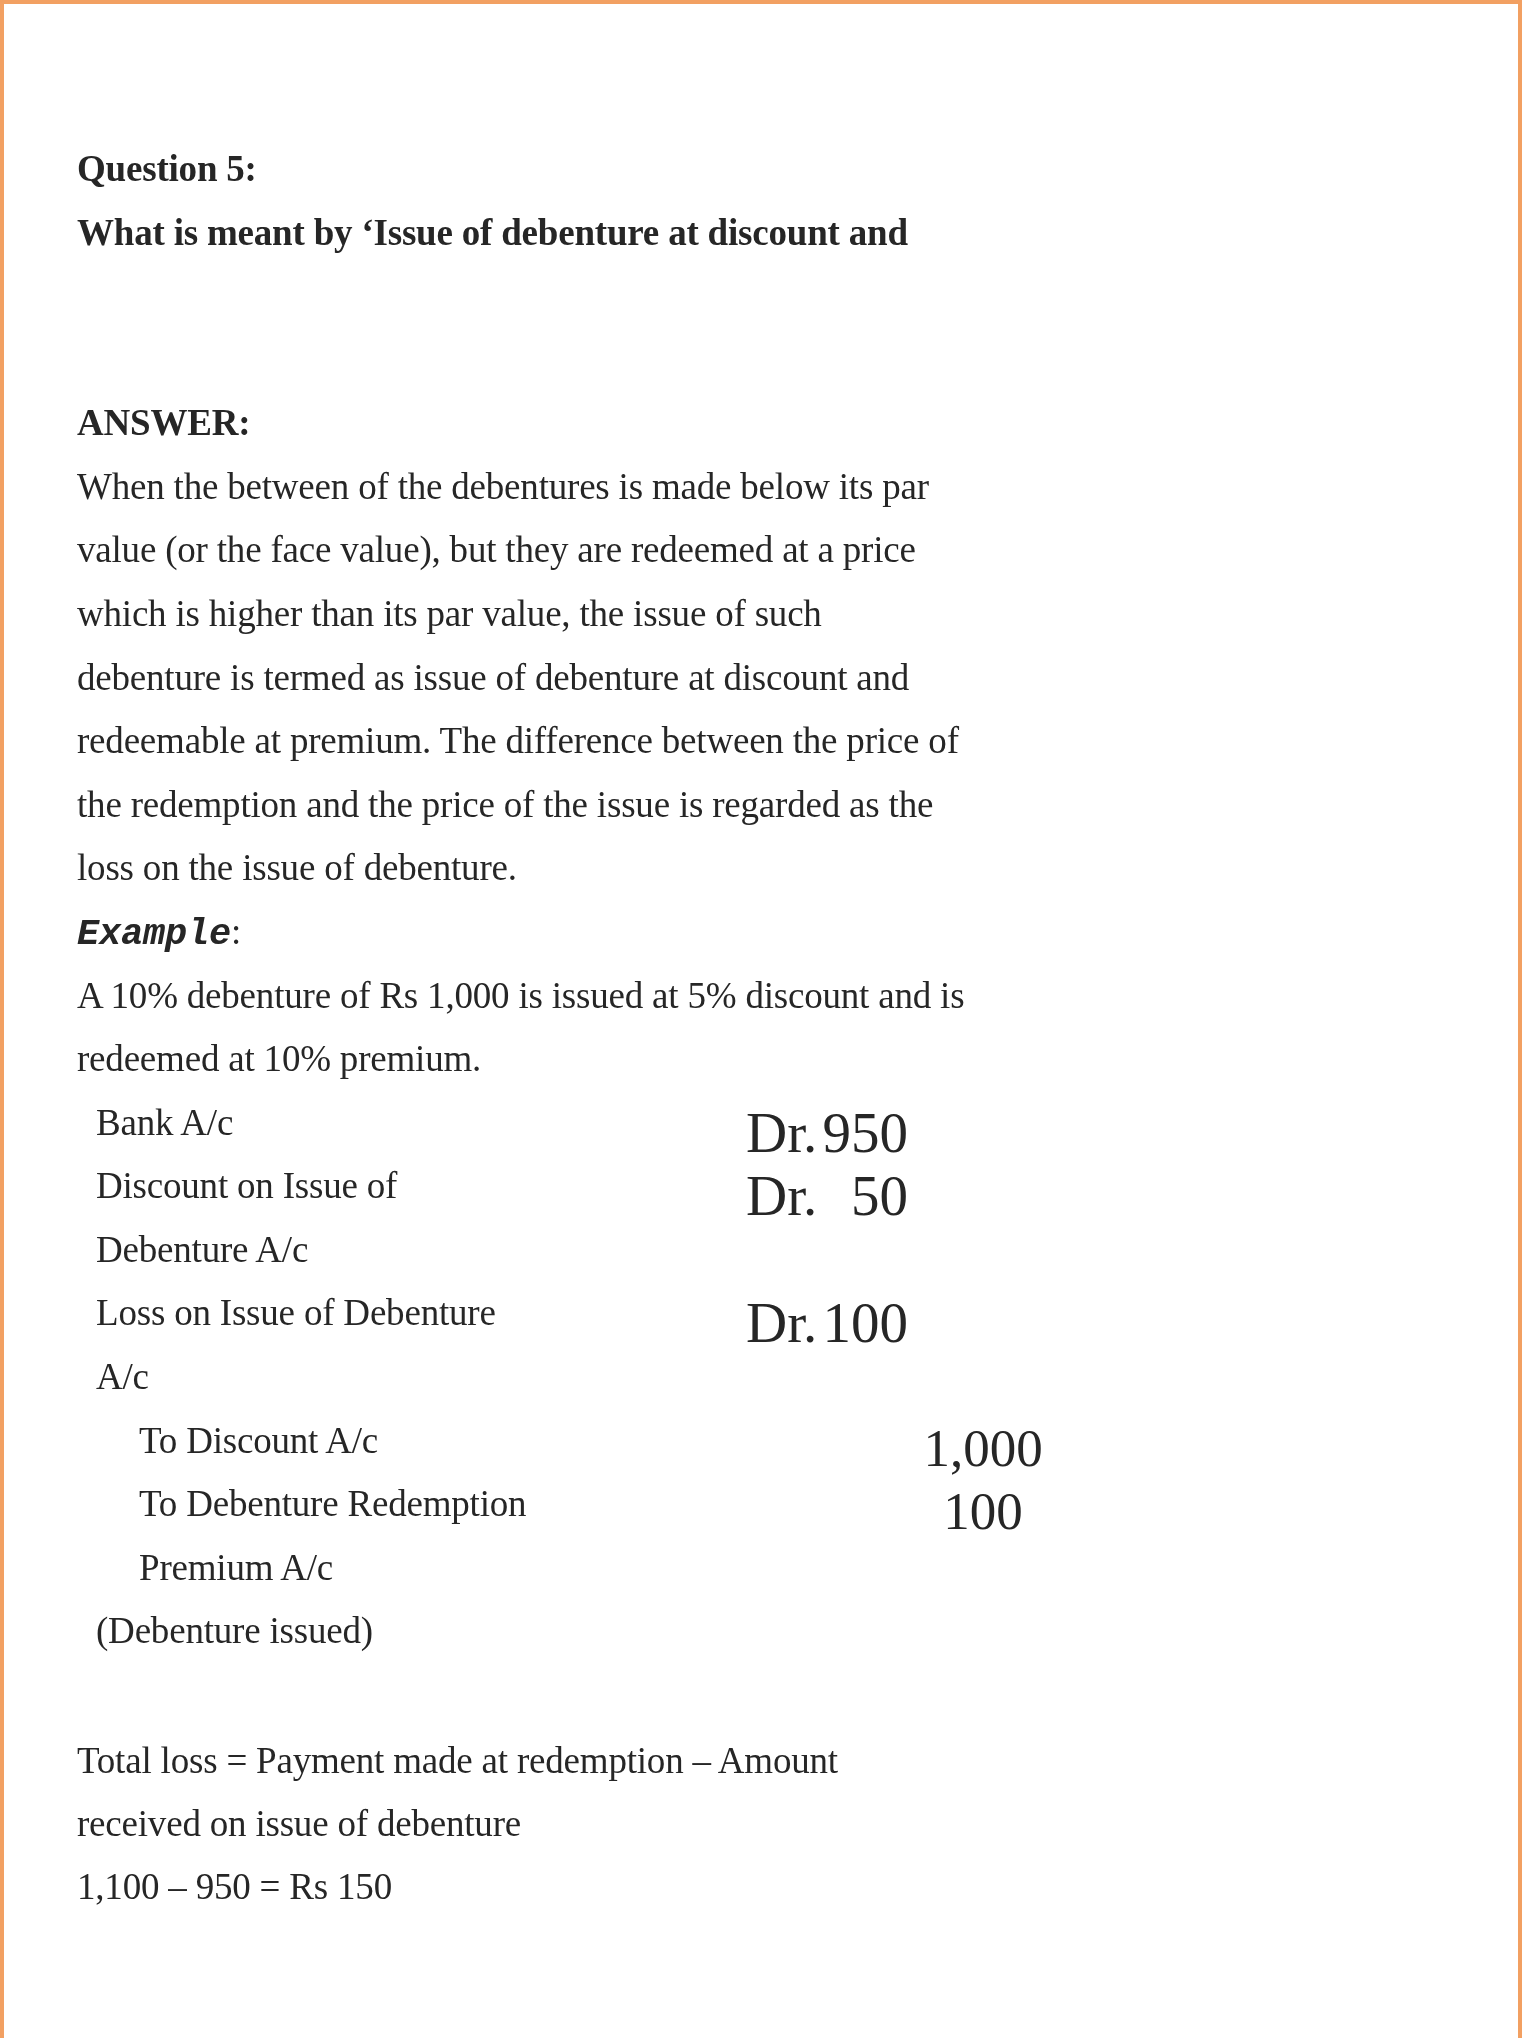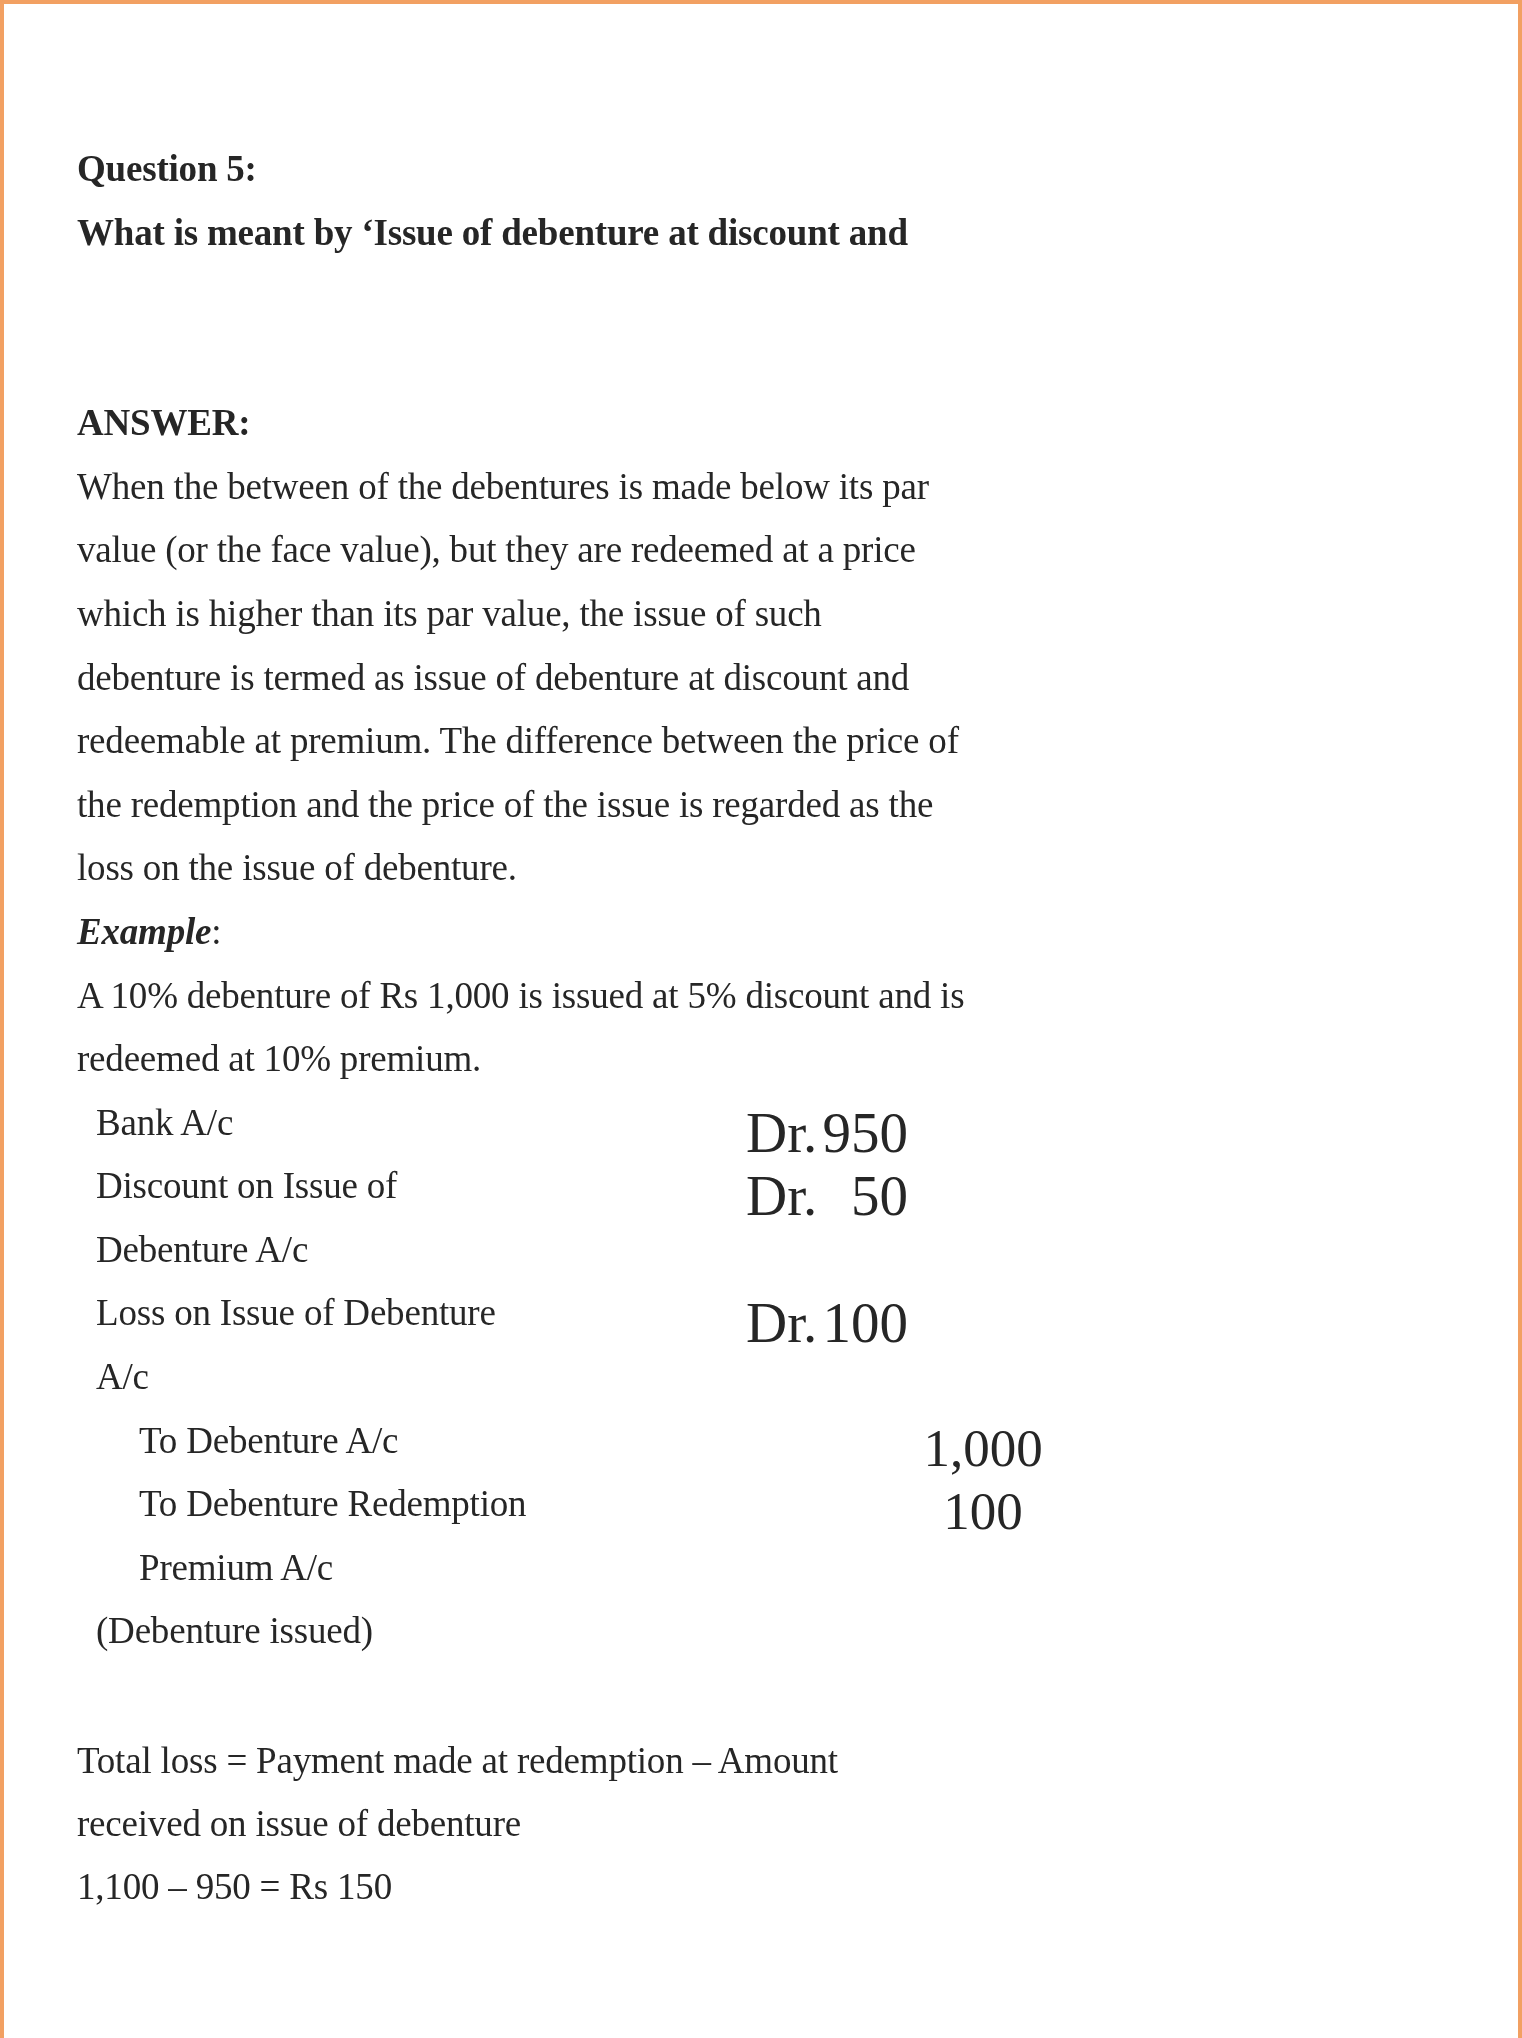--- a/index.html
+++ b/index.html
@@ -22,21 +22,21 @@
     }
     .ln {
       position: absolute;
       left: 73px;
       font-size: 37px;
       line-height: 1;
       white-space: nowrap;
       letter-spacing: -0.2px;
     }
     .bold { font-weight: bold; }
-    .bi { font-weight: bold; font-style: italic; }
+    .bi { font-weight: bold; font-style: italic; font-family: Liberation Mono, monospace; }
     .jl { left: 92px; }
     .jc { left: 135px; }
     .dr {
       position: absolute;
       left: 742px;
       width: 162px;
       font-size: 57px;
       line-height: 1;
       white-space: nowrap;
     }
@@ -83,21 +83,21 @@
     <div class="dr" style="top:1100px"><span>Dr.</span><span class="amt">950</span></div>
 
     <div class="ln jl" style="top:1163px">Discount on Issue of</div>
     <div class="dr" style="top:1163px"><span>Dr.</span><span class="amt">50</span></div>
     <div class="ln jl" style="top:1227px">Debenture A/c</div>
 
     <div class="ln jl" style="top:1290px">Loss on Issue of Debenture</div>
     <div class="dr" style="top:1290px"><span>Dr.</span><span class="amt">100</span></div>
     <div class="ln jl" style="top:1354px">A/c</div>
 
-    <div class="ln jc" style="top:1418px">To Debenture A/c</div>
+    <div class="ln jc" style="top:1418px">To Discount A/c</div>
     <div class="cr" style="top:1418px">1,000</div>
 
     <div class="ln jc" style="top:1481px">To Debenture Redemption</div>
     <div class="cr" style="top:1481px">100</div>
     <div class="ln jc" style="top:1545px">Premium A/c</div>
 
     <div class="ln jl" style="top:1608px">(Debenture issued)</div>
   </div>
 
   <div class="ln" style="top:1738px">Total loss = Payment made at redemption – Amount</div>

